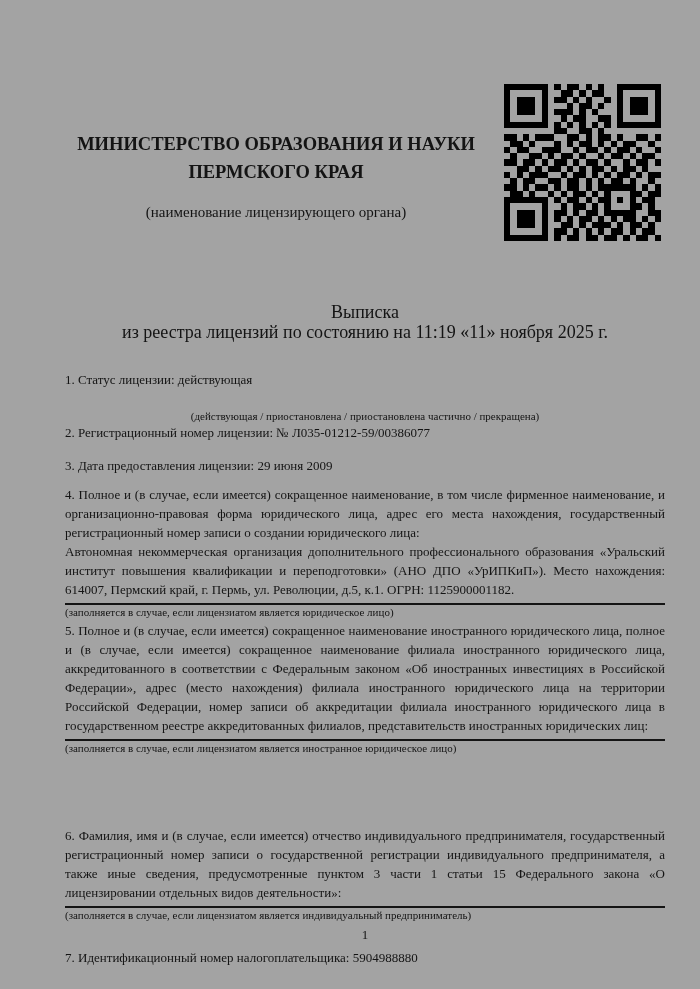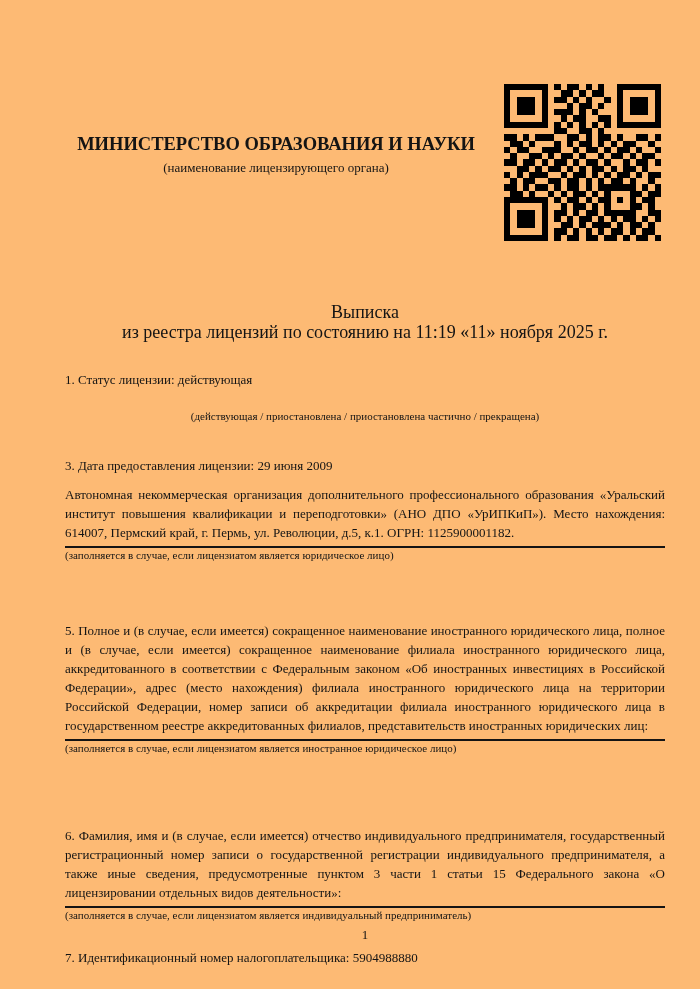--- a/index.html
+++ b/index.html
@@ -2,26 +2,26 @@
 <html><head>
 <meta charset="utf-8">
 <style>
   * { margin:0; padding:0; box-sizing:border-box; }
   html, body { background:#ffffff; }
   body {
     width:700px; height:989px; position:relative;
     font-family:"Liberation Serif","DejaVu Serif",serif;
     color:#141414;
   }
-  .page { position:absolute; inset:0; background:#fdba74; overflow:hidden; }
+  .page { position:absolute; inset:0; background:#a3a3a3; overflow:hidden; }
   .abs { position:absolute; }
 
   .issuer { left:65px; top:130px; width:422px; text-align:center; }
   .issuer-line { font-size:18.5px; font-weight:bold; line-height:28px; white-space:nowrap; }
-  .issuer-note { font-size:13px; line-height:14px; margin-top:3px; }
+  .issuer-note { font-size:15px; line-height:14px; margin-top:19px; }
 
   .qr-box { left:504px; top:84px; width:157px; height:157px; }
   .qr-box svg { display:block; }
 
   .title-block { left:65px; top:302px; width:600px; text-align:center; font-size:18px; line-height:20px; }
 
   .doc-item { left:65px; width:600px; font-size:13px; line-height:19px; }
   .para { text-align:justify; }
   .sub-note { text-align:center; font-size:11px; line-height:15px; margin-top:20px; }
   .fill-line { height:2px; background:#141414; margin-top:4px; }
@@ -29,20 +29,21 @@
 
   .page-number { left:65px; top:927px; width:600px; text-align:center; font-size:13px; }
 </style>
 </head>
 <body>
 
 <div class="page">
 
   <header class="abs issuer">
     <div class="issuer-line">МИНИСТЕРСТВО ОБРАЗОВАНИЯ И НАУКИ</div>
+    <div class="issuer-line">ПЕРМСКОГО КРАЯ</div>
     <div class="issuer-note">(наименование лицензирующего органа)</div>
   </header>
 
   <div class="abs qr-box">
       <svg viewBox="0 0 25 25" width="157" height="157" shape-rendering="crispEdges">
         <rect x="0" y="0" width="1" height="1" fill="#000000"></rect>
         <rect x="1" y="0" width="1" height="1" fill="#000000"></rect>
         <rect x="2" y="0" width="1" height="1" fill="#000000"></rect>
         <rect x="3" y="0" width="1" height="1" fill="#000000"></rect>
         <rect x="4" y="0" width="1" height="1" fill="#000000"></rect>
@@ -396,26 +397,30 @@
   <div class="abs title-block">
     <div>Выписка</div>
     <div>из реестра лицензий по состоянию на 11:19 «11» ноября 2025 г.</div>
   </div>
 
   <section class="abs doc-item" style="top:370px">
     <div>1. Статус лицензии: действующая</div>
     <div class="sub-note">(действующая / приостановлена / приостановлена частично / прекращена)</div>
   </section>
 
+  <section class="abs doc-item" style="top:423px">
+    <div>2. Регистрационный номер лицензии: № Л035-01212-59/00386077</div>
+  </section>
 
   <section class="abs doc-item" style="top:456px">
     <div>3. Дата предоставления лицензии: 29 июня 2009</div>
   </section>
 
   <section class="abs doc-item" style="top:485px">
+    <p class="para">4. Полное и (в случае, если имеется) сокращенное наименование, в том числе фирменное наименование, и организационно-правовая форма юридического лица, адрес его места нахождения, государственный регистрационный номер записи о создании юридического лица:</p>
     <p class="para">Автономная некоммерческая организация дополнительного профессионального образования «Уральский институт повышения квалификации и переподготовки» (АНО ДПО «УрИПКиП»). Место нахождения: 614007, Пермский край, г. Пермь, ул. Революции, д.5, к.1. ОГРН: 1125900001182.</p>
     <div class="fill-line"></div>
     <div class="fill-note">(заполняется в случае, если лицензиатом является юридическое лицо)</div>
   </section>
 
   <section class="abs doc-item" style="top:621px">
     <p class="para">5. Полное и (в случае, если имеется) сокращенное наименование иностранного юридического лица, полное и (в случае, если имеется) сокращенное наименование филиала иностранного юридического лица, аккредитованного в соответствии с Федеральным законом «Об иностранных инвестициях в Российской Федерации», адрес (место нахождения) филиала иностранного юридического лица на территории Российской Федерации, номер записи об аккредитации филиала иностранного юридического лица в государственном реестре аккредитованных филиалов, представительств иностранных юридических лиц:</p>
     <div class="fill-line"></div>
     <div class="fill-note">(заполняется в случае, если лицензиатом является иностранное юридическое лицо)</div>
   </section>

